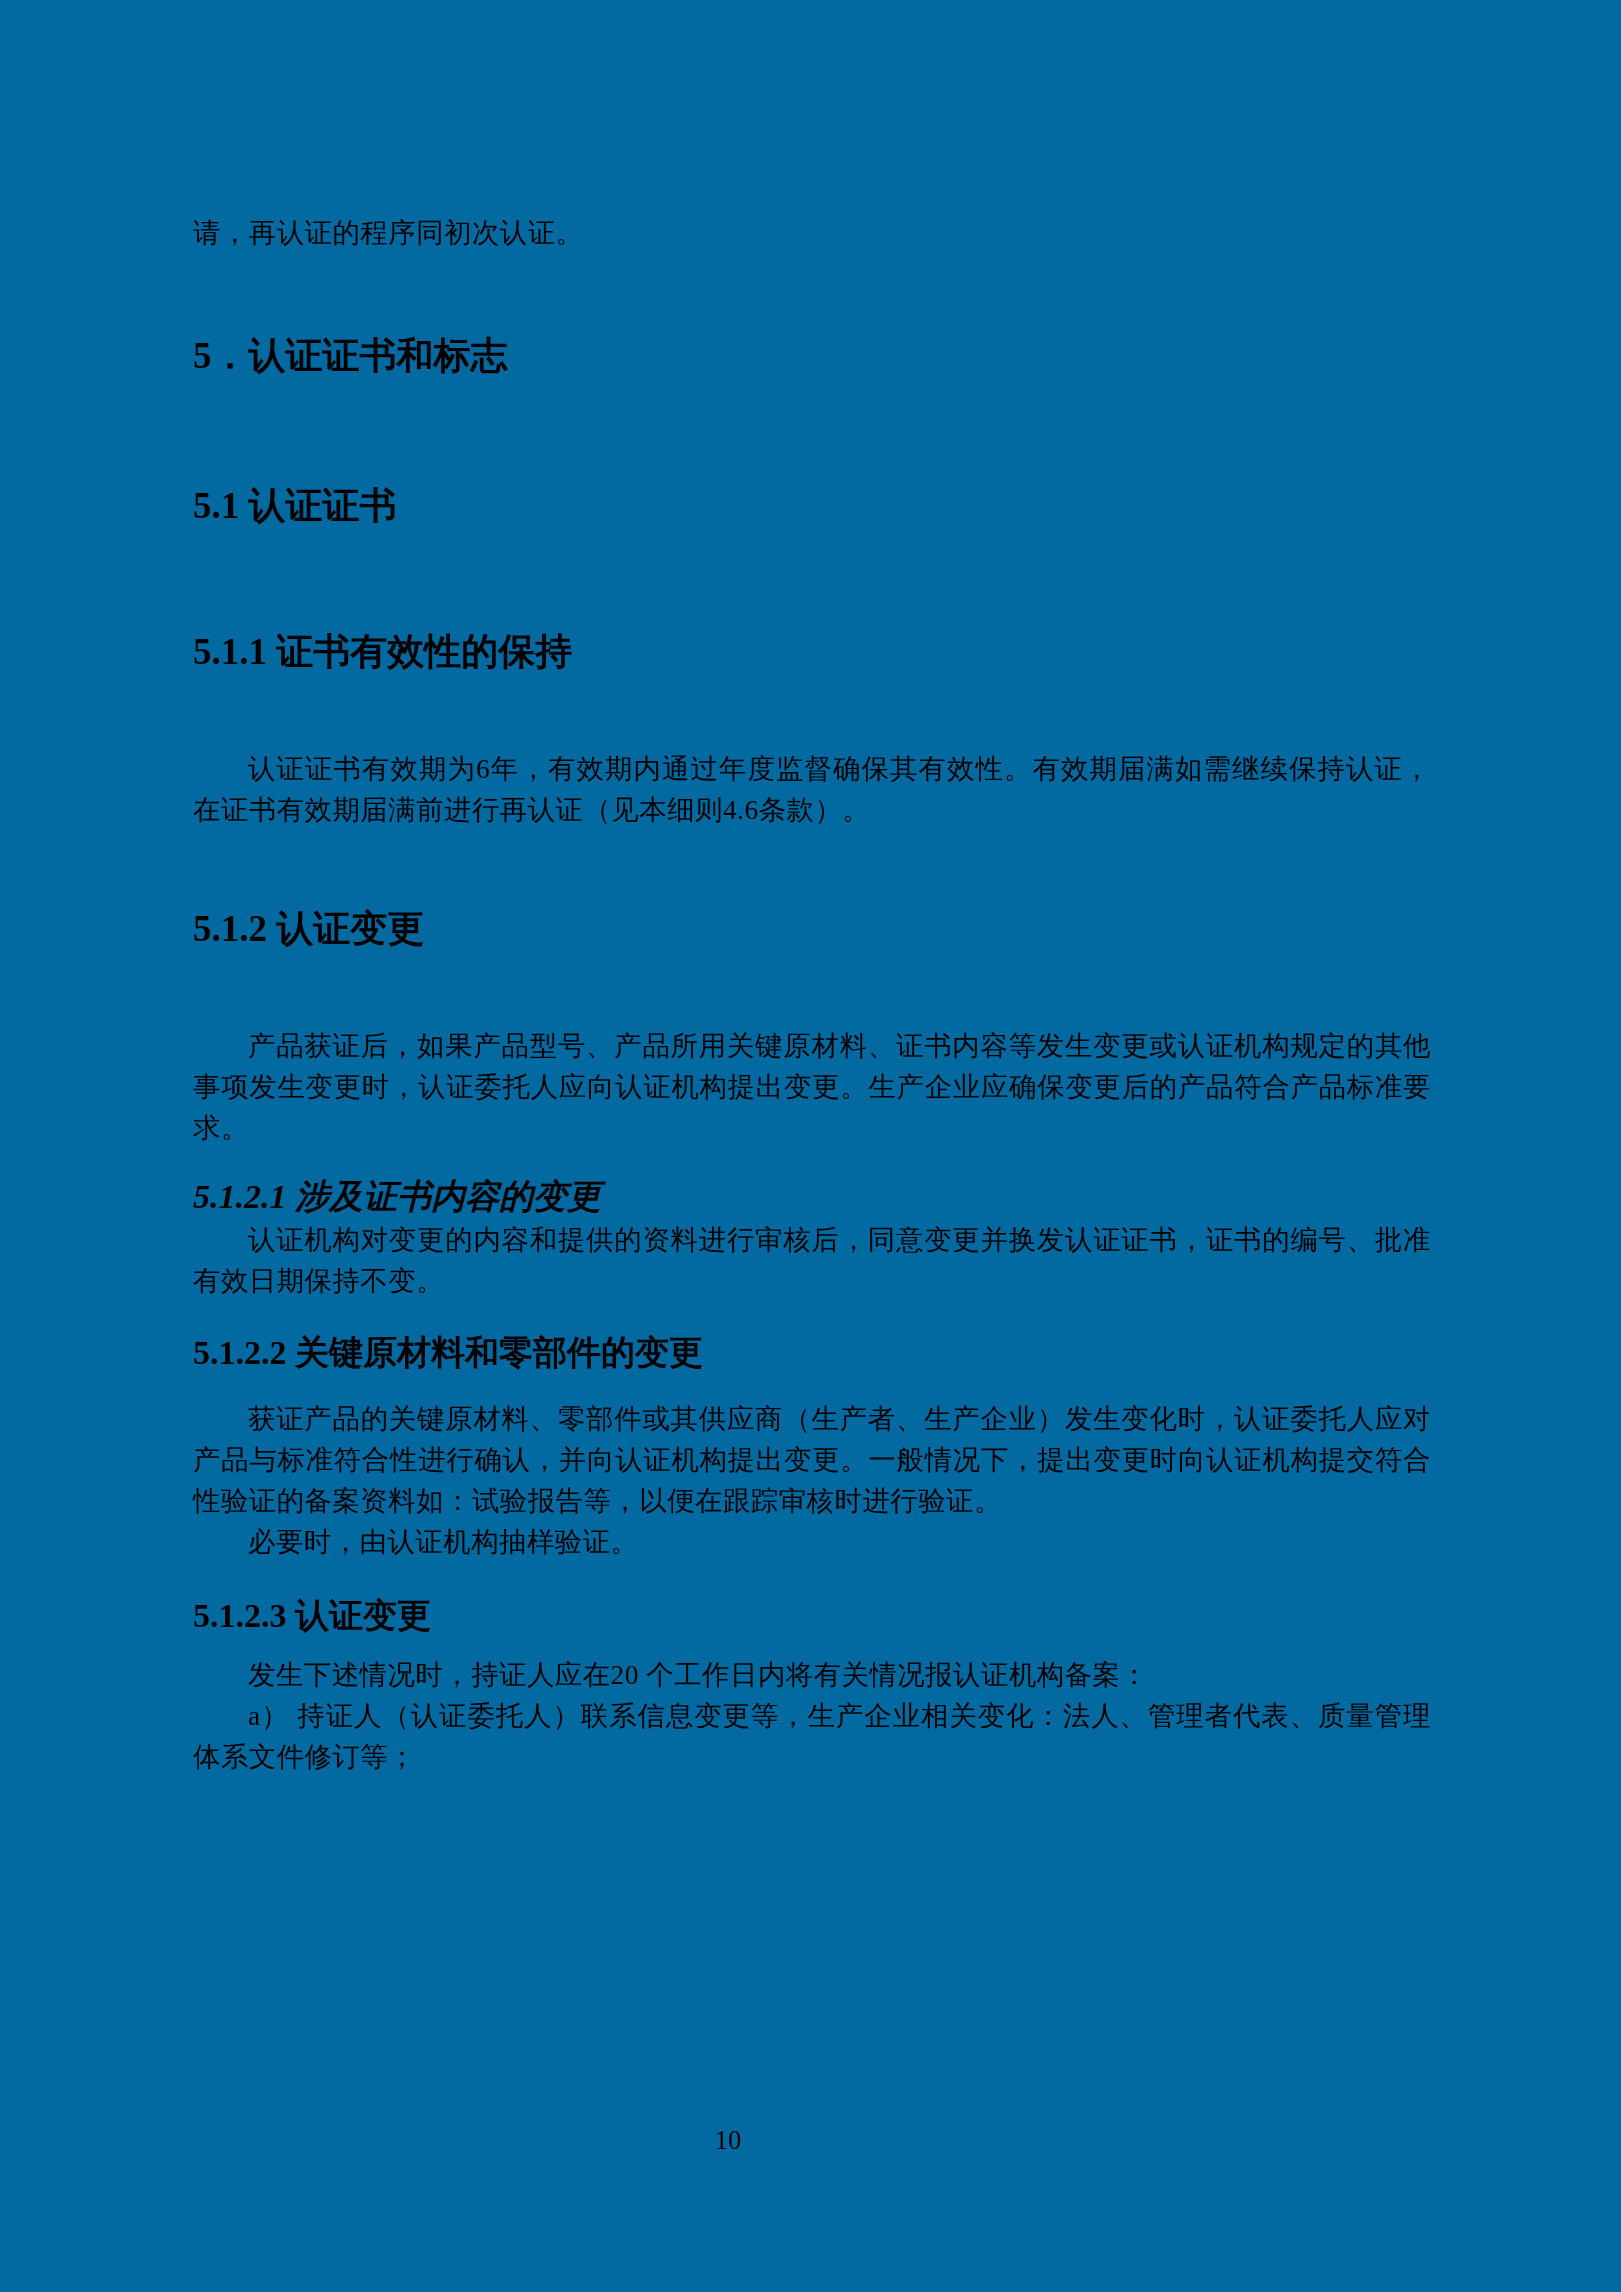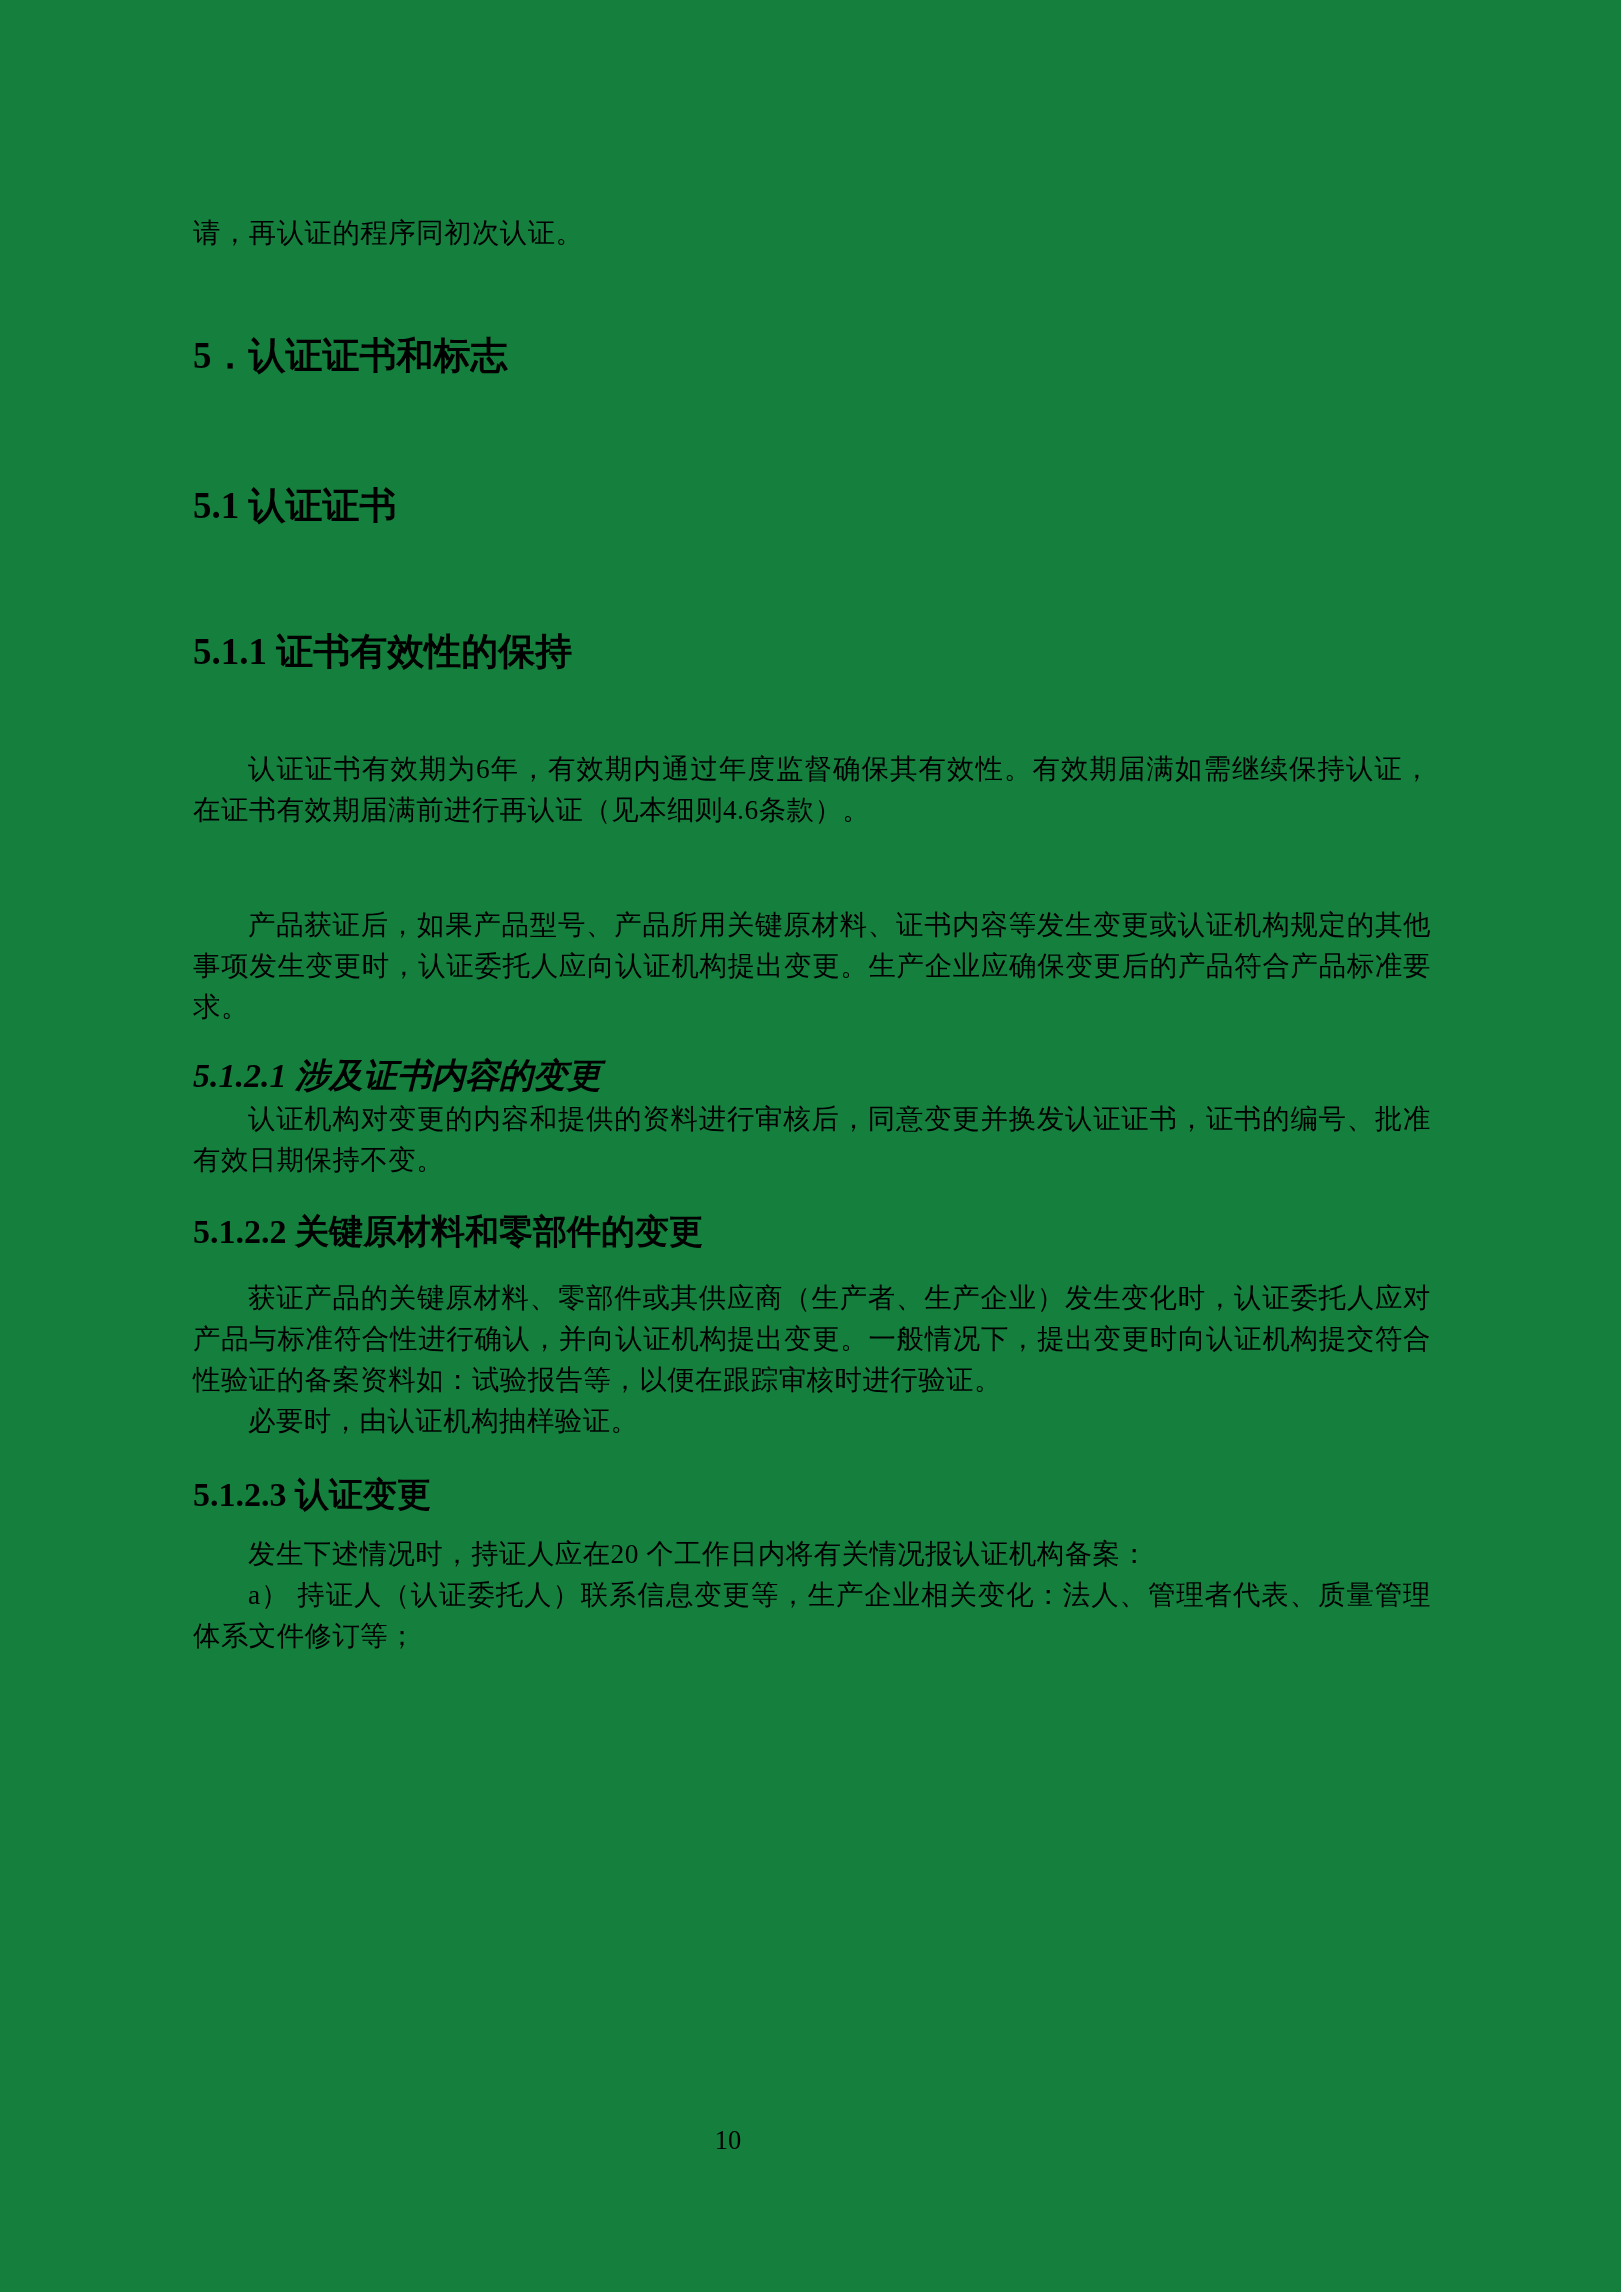--- a/index.html
+++ b/index.html
@@ -5,21 +5,21 @@
   html, body {
     margin: 0;
     padding: 0;
     background: #ffffff;
   }
   .page {
     position: relative;
     width: 1621px;
     height: 2293px;
     margin: 0 auto;
-    background: #15803d;
+    background: #0369a1;
     color: #000000;
     box-sizing: border-box;
     padding: 0 190px 0 193px;
     overflow: hidden;
     font-family: "Liberation Serif", "DejaVu Serif", serif;
   }
   .body-p {
     margin: 0;
     font-size: 27.4px;
     line-height: 41px;
@@ -76,20 +76,21 @@
   <p class="body-p no-indent mt-intro">请，再认证的程序同初次认证。</p>
 
   <h1 class="h-big mt-h5">5．认证证书和标志</h1>
 
   <h2 class="h-big mt-h51">5.1 认证证书</h2>
 
   <h3 class="h-big mt-h511">5.1.1 证书有效性的保持</h3>
 
   <p class="body-p mt-p511">认证证书有效期为6年，有效期内通过年度监督确保其有效性。有效期届满如需继续保持认证，在证书有效期届满前进行再认证（见本细则4.6条款）。</p>
 
+  <h3 class="h-big mt-h512">5.1.2 认证变更</h3>
 
   <p class="body-p mt-p512">产品获证后，如果产品型号、产品所用关键原材料、证书内容等发生变更或认证机构规定的其他事项发生变更时，认证委托人应向认证机构提出变更。生产企业应确保变更后的产品符合产品标准要求。</p>
 
   <h4 class="h-sub mt-h5121">5.1.2.1 涉及证书内容的变更</h4>
 
 
   <p class="body-p">认证机构对变更的内容和提供的资料进行审核后，同意变更并换发认证证书，证书的编号、批准有效日期保持不变。</p>
 
   <h4 class="h-sub mt-h5122">5.1.2.2 关键原材料和零部件的变更</h4>
 

